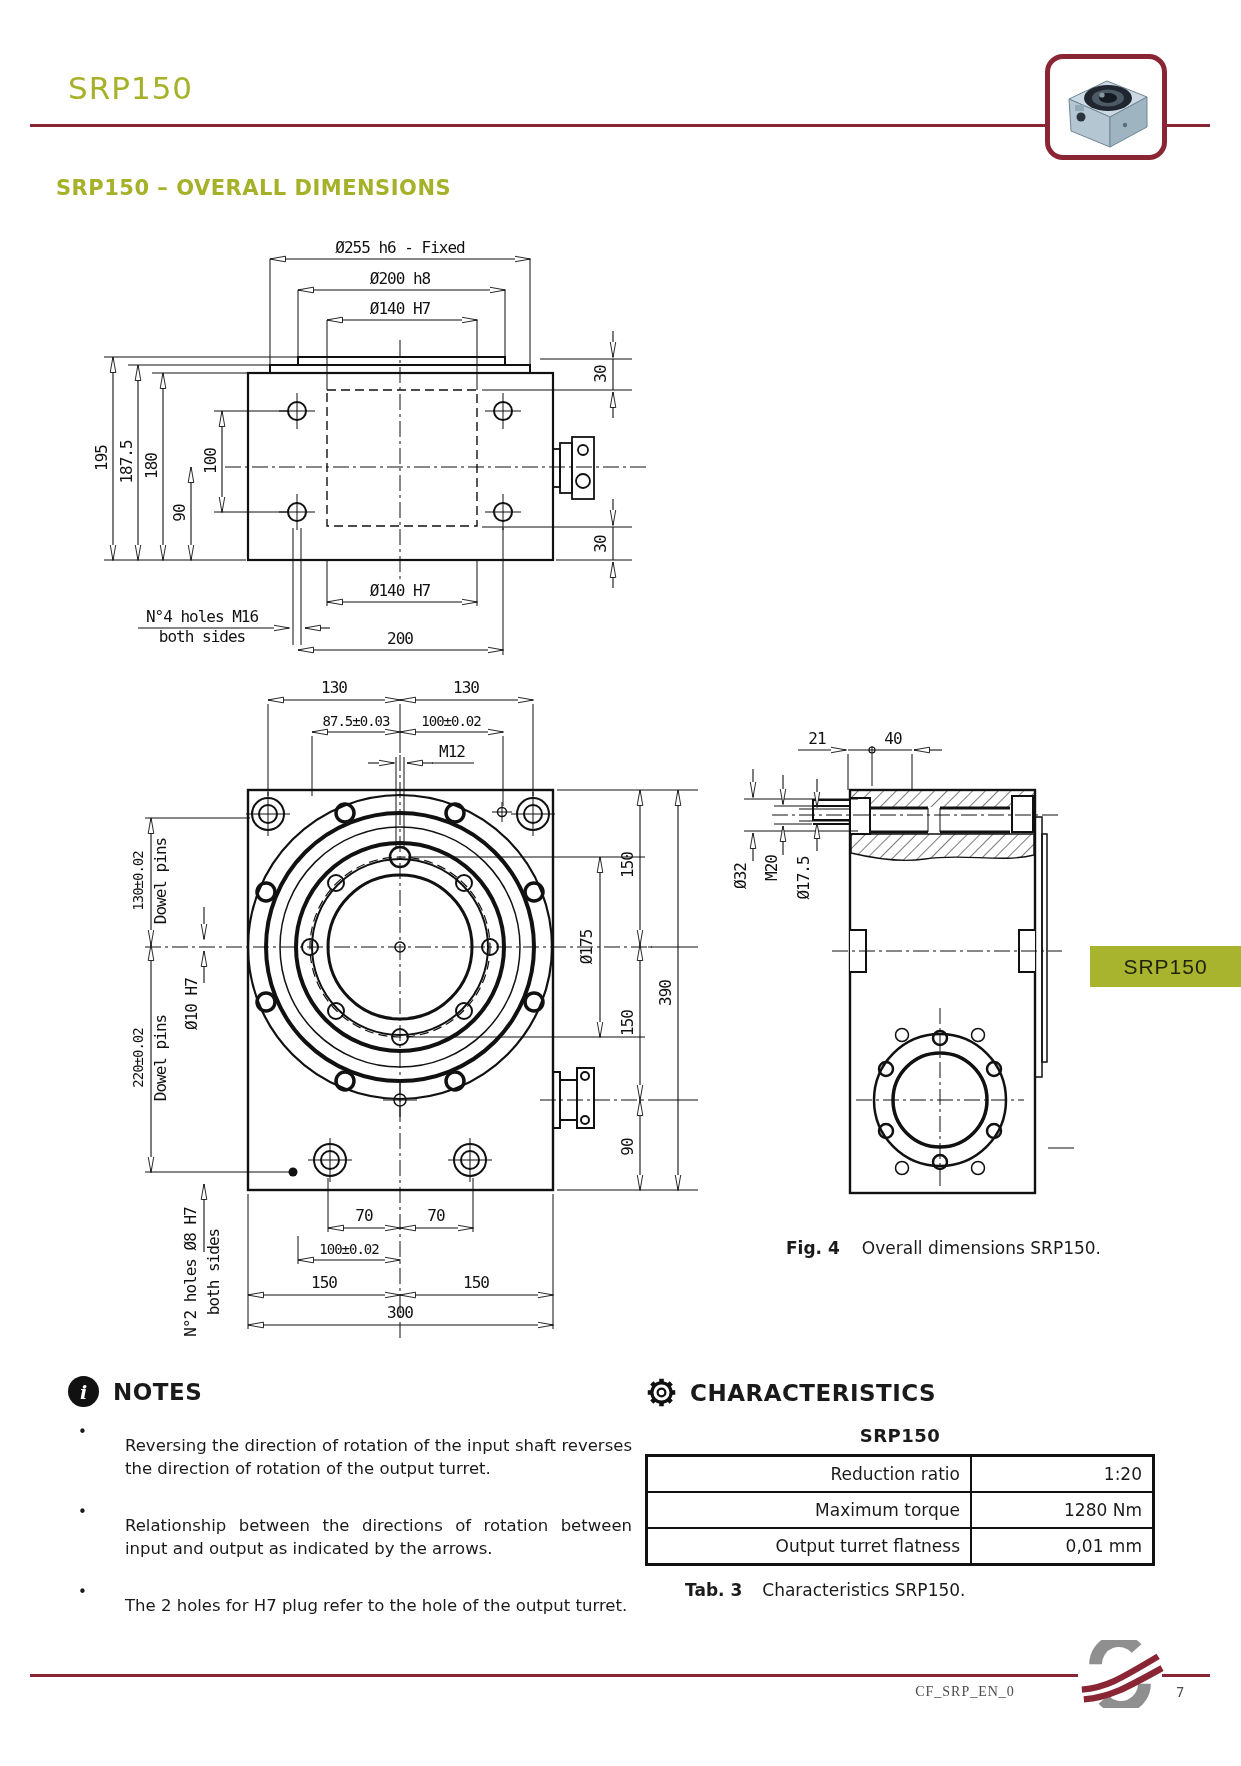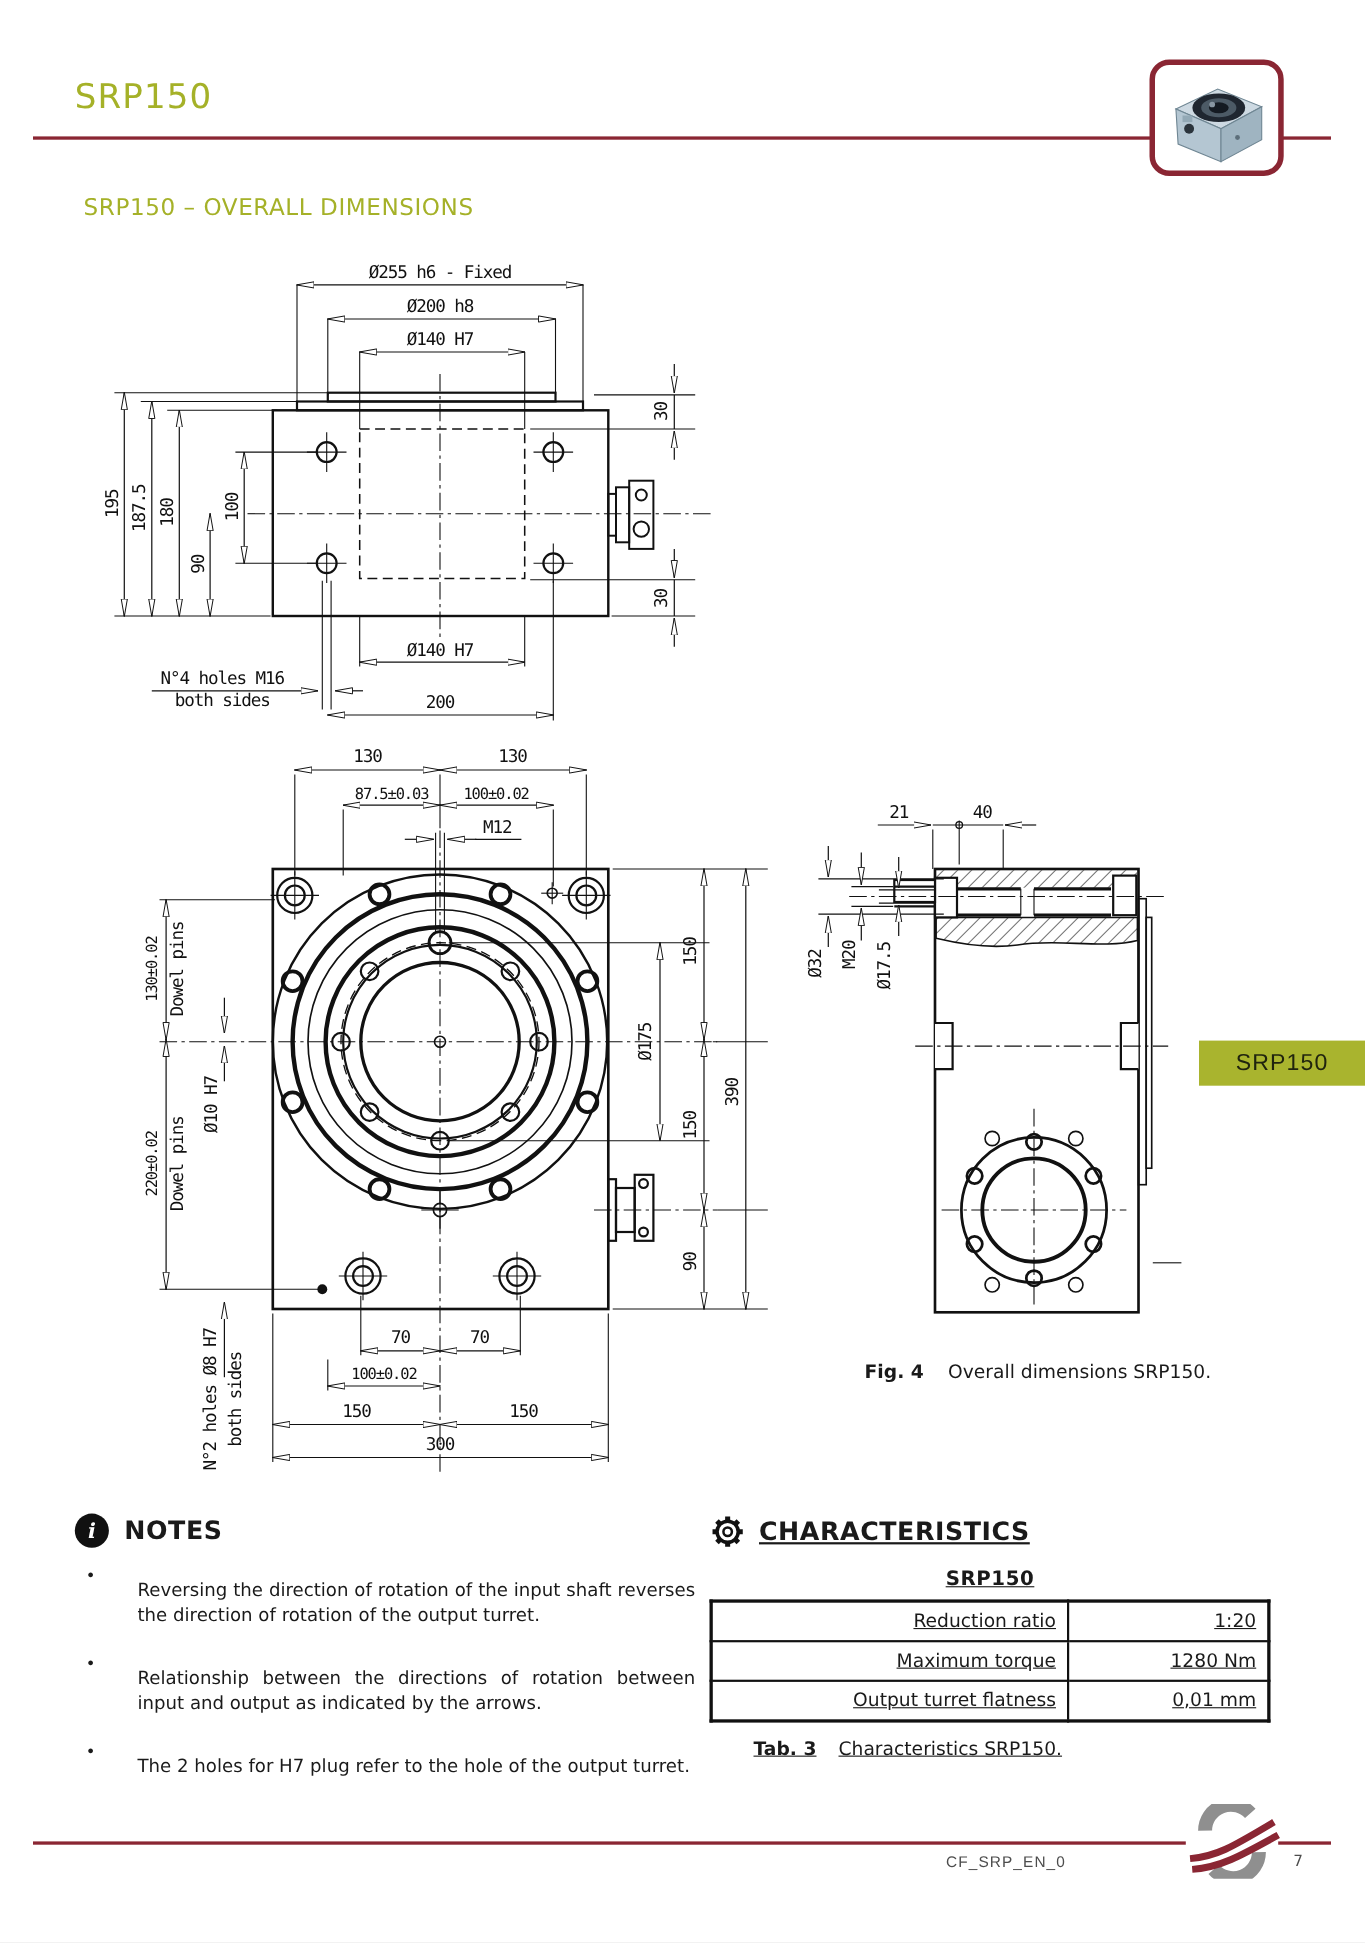--- a/index.html
+++ b/index.html
@@ -4,21 +4,21 @@
 <style>
   html,body{margin:0;padding:0;background:#e8e8e8;}
   .page{position:relative;width:1241px;height:1766px;background:#ffffff;margin:0 auto;
         font-family:"DejaVu Sans", sans-serif;color:#1a1a1a;overflow:hidden;}
   .abs{position:absolute;}
   
   .doc-title{left:68px;top:70px;font-size:31px;color:#a5b128;letter-spacing:1px;}
   .header-rule{left:30px;top:124px;width:1180px;height:3px;background:#8a2633;z-index:1;}
   .logo-box{left:1045px;top:54px;width:112px;height:96px;background:#fff;border:5px solid #8a2633;
             border-radius:18px;z-index:2;display:flex;align-items:center;justify-content:center;}
-  .section-title{left:76px;top:176px;font-size:21px;font-weight:normal;color:#a5b128;letter-spacing:.5px;}
+  .section-title{left:56px;top:176px;font-size:21px;font-weight:bold;color:#a5b128;letter-spacing:.5px;}
   
   .drawing{left:0;top:210px;width:1241px;height:1140px;}
   .drawing .o{fill:none;stroke:#111;}
   .xl{stroke:#111;stroke-width:1;fill:none;}
   .dl{stroke:#111;stroke-width:1.1;fill:none;}
   .cl{stroke:#111;stroke-width:1;fill:none;stroke-dasharray:16 4 3 4;}
   .dsh{stroke-dasharray:9 5;}
   .dim{font-family:"DejaVu Sans Mono", monospace;font-size:16px;fill:#111;text-anchor:middle;letter-spacing:-1px;}
   .dims{font-family:"DejaVu Sans Mono", monospace;font-size:14px;fill:#111;text-anchor:middle;letter-spacing:-1px;}
   
@@ -32,32 +32,32 @@
   .notes{left:68px;top:1376px;width:575px;}
   .sec-head{display:flex;align-items:center;margin-bottom:16px;}
   .info-badge{width:31px;height:31px;border-radius:50%;background:#111;color:#fff;display:flex;
               align-items:center;justify-content:center;font-family:"DejaVu Serif", serif;
               font-style:italic;font-weight:bold;font-size:19px;margin-right:14px;}
   .sec-head h2{margin:0;font-size:23px;letter-spacing:.5px;}
   .bullet-row{display:flex;margin-bottom:12px;}
   .bullet{width:46px;flex:none;font-size:15px;padding-left:10px;box-sizing:border-box;}
   .bullet-row p{margin:11px;font-size:16.5px;line-height:23px;text-align:justify;}
   
-  .chars{left:645px;top:1376px;width:510px;text-decoration:underline;}
+  .chars{left:645px;top:1376px;width:510px;}
   .gear-wrap{width:33px;height:33px;margin-right:12px;flex:none;}
   .tbl-title{text-align:center;font-weight:bold;font-size:18px;margin:14px 0 8px 0;letter-spacing:.5px;}
   table.chars-tbl{border-collapse:collapse;width:510px;border:3px solid #111;text-align:right;}
   table.chars-tbl td{border:2.5px solid #111;font-size:17px;padding:4px 10px;height:26px;}
   td.val{width:160px;}
   .tab-cap{margin-top:14px;font-size:17px;}
   .tab-cap b{margin-right:20px;margin-left:40px;}
   
   .footer-rule-l{left:30px;top:1674px;width:1048px;height:3px;background:#8a2633;}
   .footer-rule-r{left:1162px;top:1674px;width:48px;height:3px;background:#8a2633;}
-  .footer-code{left:860px;top:1684px;width:210px;text-align:left;font-family:Liberation Sans, sans-serif;
+  .footer-code{left:860px;top:1684px;width:210px;text-align:center;font-family:Liberation Serif, serif;
                font-size:14px;color:#4d4d4d;letter-spacing:1px;}
   .footer-page{left:1176px;top:1684px;font-size:14px;color:#4d4d4d;font-family:"DejaVu Sans Mono", monospace;}
   .footer-logo{left:1076px;top:1640px;width:88px;height:68px;}
 </style>
 </head>
 <body>
 
 <div class="page">
 
   <div class="abs doc-title">SRP150</div>

